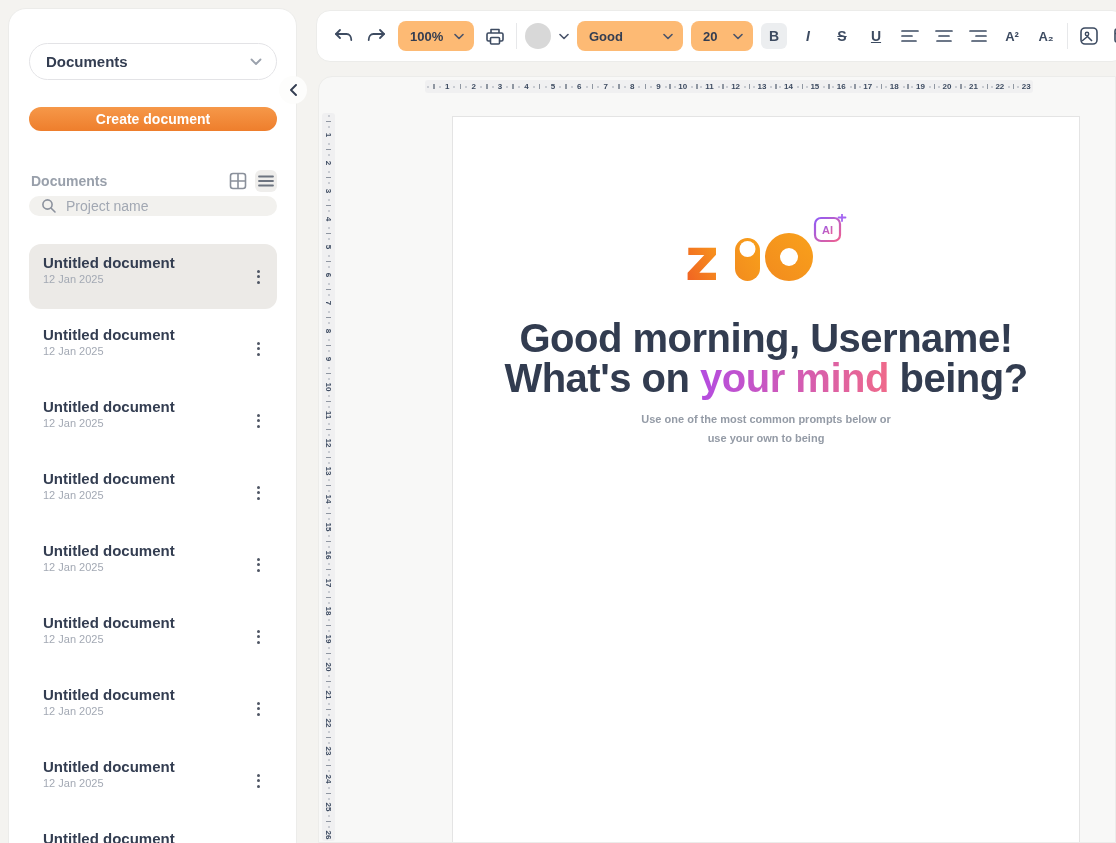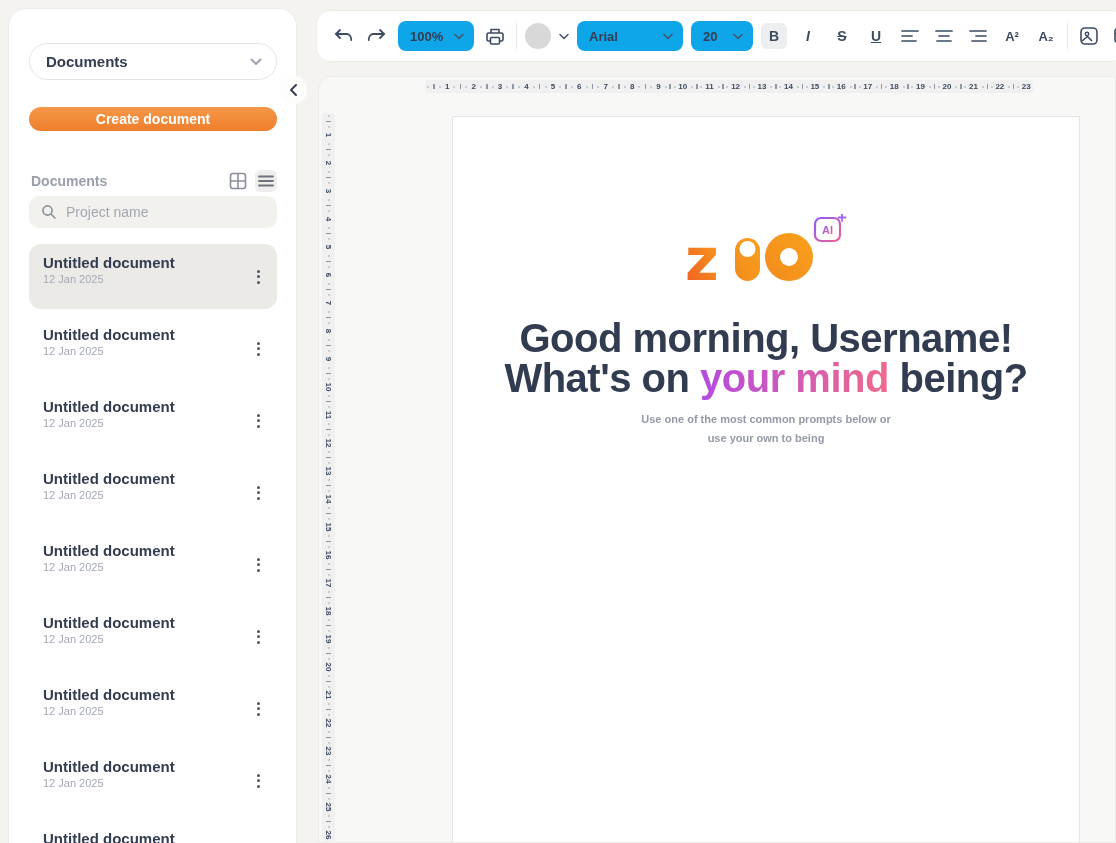--- a/index.html
+++ b/index.html
@@ -13,21 +13,21 @@
                border-radius:19px; background:#fff; display:flex; align-items:center; padding:0 14px 0 16px; cursor:pointer; }
   .ws-select .lbl { font-size:15px; font-weight:700; color:#333d51; flex:1; }
   .create-btn { position:absolute; left:20px; top:98px; width:248px; height:24px; border:none; border-radius:18px;
                 background:linear-gradient(180deg,#f69849,#ee7e2c); color:#fff; font-size:14px; font-weight:700;
                 font-family:"Liberation Sans",sans-serif; cursor:pointer; }
   .section-row { position:absolute; left:22px; top:160px; width:246px; height:24px; display:flex; align-items:center; }
   .section-title { font-size:14px; font-weight:600; color:#99a0ab; flex:1; }
   .view-btn { width:22px; height:22px; display:flex; align-items:center; justify-content:center; border-radius:6px; margin-left:6px; cursor:pointer; }
   .view-btn.active { background:#efeeec; }
   .search-box { position:absolute; left:20px; top:187px; width:248px; height:20px; background:#f2f1ee; border-radius:10px;
-                display:flex; align-items:center; padding:16px 12px; }
+                display:flex; align-items:center; padding:4px 12px; }
   .search-box input { border:none; outline:none; background:transparent; font-size:14px; color:#333d51; width:100%;
                       margin-left:9px; font-family:"Liberation Sans",sans-serif; }
   .search-box input::placeholder { color:#a2a8b3; }
   .doc-list { position:absolute; left:20px; top:235px; width:248px; bottom:0; overflow:hidden; }
   .doc-item { position:relative; height:65px; margin-bottom:7px; border-radius:12px; padding:9px 30px 9px 14px; cursor:pointer; }
   .doc-item.selected { background:#eceae7; }
   .doc-title { font-size:15px; font-weight:700; color:#333d51; line-height:20px; white-space:nowrap; }
   .doc-date { font-size:11px; color:#a3a9b4; margin-top:0; }
   .kebab { position:absolute; right:10px; top:50%; transform:translateY(-50%); width:18px; height:22px;
            display:flex; flex-direction:column; align-items:center; justify-content:center; gap:2.5px; cursor:pointer; }
@@ -36,21 +36,21 @@
   
   .collapse-btn { position:absolute; left:279px; top:76px; width:28px; height:28px; border-radius:50%;
                   background:#fdfdfc; display:flex; align-items:center; justify-content:center; cursor:pointer; z-index:5; }
 
   
   .toolbar { position:absolute; left:316px; top:10px; width:810px; height:52px; background:#fff;
              border:1px solid #ececea; border-radius:14px; display:flex; align-items:center; padding:0 13px; gap:8px; overflow:hidden; }
   .tbtn { flex:0 0 auto; min-width:26px; height:26px; display:flex; align-items:center; justify-content:center;
           border-radius:6px; cursor:pointer; color:#3d4b61; font-size:14px; font-weight:700; }
   .tbtn.active { background:#eceef0; }
-  .chip { flex:0 0 auto; height:30px; background:#0ea5e9; border-radius:8px; display:flex; align-items:center;
+  .chip { flex:0 0 auto; height:30px; background:#fdba74; border-radius:8px; display:flex; align-items:center;
           padding:0 10px 0 12px; cursor:pointer; }
   .chip .val { font-size:13px; font-weight:700; color:#333d51; flex:1; }
   .vdiv { flex:0 0 1px; width:1px; height:26px; background:#e7e8ea; }
   .chev { margin-left:8px; display:flex; }
   .swatch-btn { flex:0 0 auto; display:flex; align-items:center; cursor:pointer; }
   .swatch { width:26px; height:26px; border-radius:50%; background:#d8d8d8; }
   .italic { font-style:italic; }
   .strike { text-decoration:line-through; }
   .uline { text-decoration:underline; }
   .scr { font-size:13px; }
@@ -249,21 +249,21 @@
   <span class="swatch-btn">
     <span class="swatch"></span>
     <span class="chev">
         <svg width="10" height="7" viewBox="0 0 10 7">
           <path d="M1 1.5 L5 5.5 L9 1.5" fill="none" stroke="#49536a" stroke-width="1.6" stroke-linecap="round" stroke-linejoin="round"></path>
         </svg>
       </span>
   </span>
 
   <div class="chip" style="width:106px">
-    <span class="val">Arial</span>
+    <span class="val">Good</span>
     <span class="chev">
         <svg width="10" height="7" viewBox="0 0 10 7">
           <path d="M1 1.5 L5 5.5 L9 1.5" fill="none" stroke="#49536a" stroke-width="1.6" stroke-linecap="round" stroke-linejoin="round"></path>
         </svg>
       </span>
   </div>
 
   <div class="chip" style="width:62px">
     <span class="val">20</span>
     <span class="chev">

